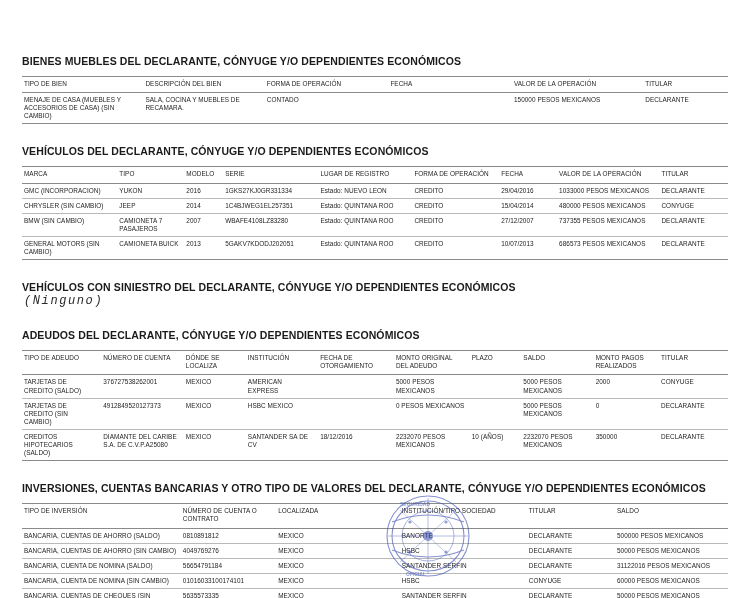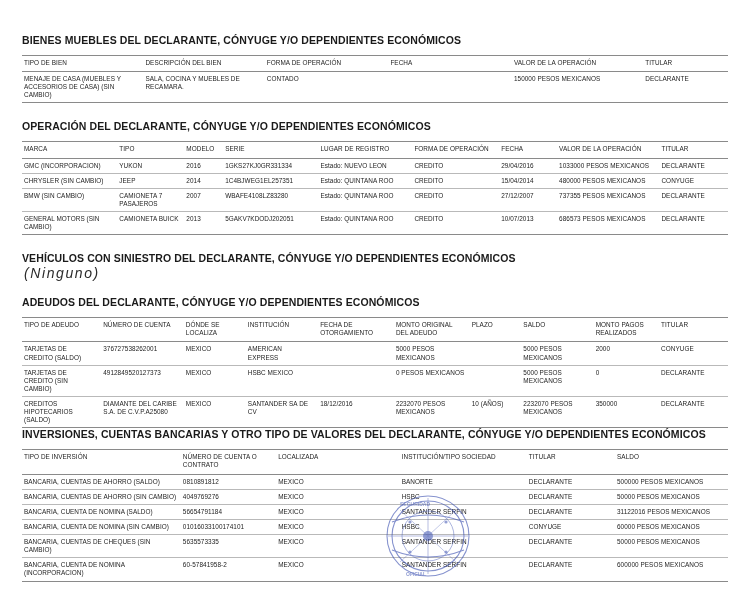--- a/index.html
+++ b/index.html
@@ -66,27 +66,28 @@
 
   .content { position: relative; z-index: 2; }
 
   h2.sec-title {
     font-size: 10.5px;
     font-weight: bold;
     color: #1a1a1a;
     margin: 0 0 9px 0;
     letter-spacing: 0.1px;
   }
-  .sec { margin-bottom: 17px; }
+  .sec { margin-bottom: 17px; margin-top: 21px; }
   .none-label {
-    font-size: 14px;
+    font-size: 12px;
     font-style: italic;
     letter-spacing: 1.6px;
     color: #2a2a2a;
     margin: -4px 0 0 2px;
+    font-family: Liberation Mono, monospace;
   }
 
   table.dt {
     width: 100%;
     border-collapse: collapse;
     font-size: 6.4px;
     color: #1c1c1c;
     table-layout: fixed;
   }
   table.dt thead th {
@@ -159,21 +160,21 @@
             <td>CONTADO</td>
             <td></td>
             <td>150000 PESOS MEXICANOS</td>
             <td>DECLARANTE</td>
           </tr>
         </tbody>
       </table>
     </div>
 
     <div class="sec">
-      <h2 class="sec-title">OPERACIÓN DEL DECLARANTE, CÓNYUGE Y/O DEPENDIENTES ECONÓMICOS</h2>
+      <h2 class="sec-title">VEHÍCULOS DEL DECLARANTE, CÓNYUGE Y/O DEPENDIENTES ECONÓMICOS</h2>
       <table class="dt">
         <colgroup>
           <col style="width:13.5%">
             <col style="width:9.5%">
             <col style="width:5.5%">
           <col style="width:13.5%">
             <col style="width:13.3%">
             <col style="width:12.3%">
           <col style="width:8.2%">
             <col style="width:14.5%">

